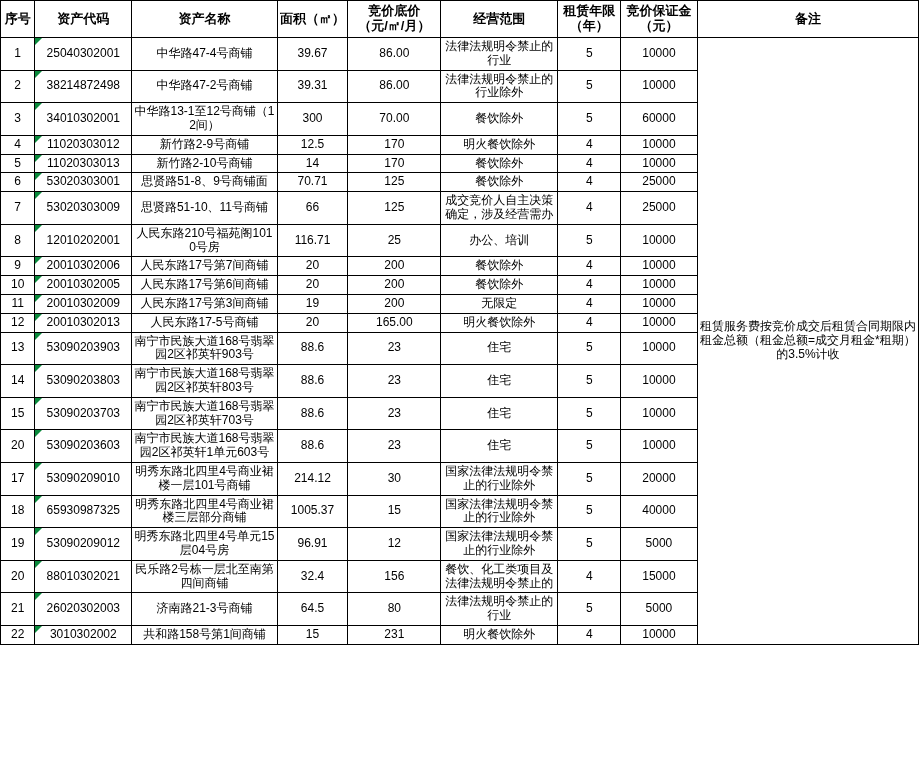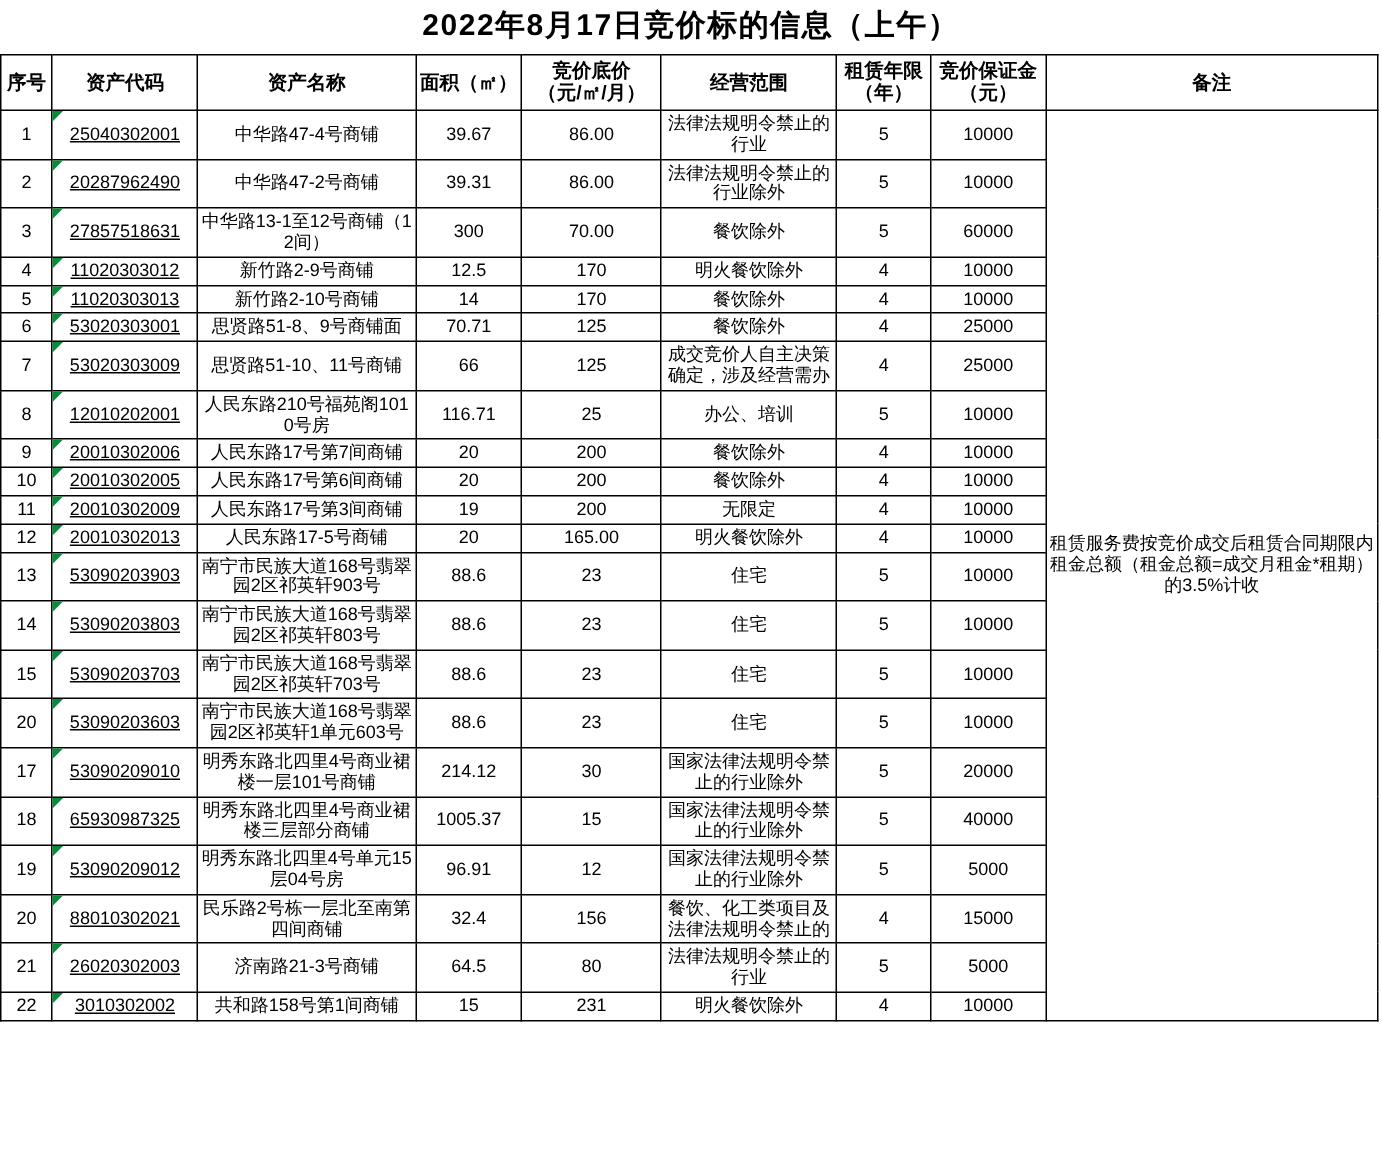--- a/index.html
+++ b/index.html
@@ -56,21 +56,20 @@
   .c-scope    { width: 116px; }
   .c-years    { width: 62px; }
   .c-deposit  { width: 76px; }
   .c-remark   { width: 219px; }
 
   td.name-cell, td.scope-cell {
     font-size: 12px;
   }
   td.code-cell {
     font-size: 11.5px;
-    text-decoration: underline;
   }
   .remark-cell {
     font-size: 12.5px;
     line-height: 1.5;
     text-align: center;
     padding: 4px 6px;
   }
   
   .corner-flag::before {
     content: "";
@@ -81,21 +80,20 @@
     height: 0;
     border-top: 7px solid #0a8a3c;
     border-right: 7px solid transparent;
   }
 </style>
 </head>
 <body>
 
 <div class="sheet">
 
-  <div class="title">2022年8月17日竞价标的信息（上午）</div>
 
   <table class="grid">
     <colgroup>
       <col class="c-seq">
       <col class="c-code">
       <col class="c-name">
       <col class="c-area">
       <col class="c-price">
       <col class="c-scope">
       <col class="c-years">
@@ -131,31 +129,31 @@
           <td class="name-cell">中华路47-4号商铺</td>
           <td>39.67</td>
           <td>86.00</td>
           <td class="scope-cell">法律法规明令禁止的行业</td>
           <td>5</td>
           <td>10000</td>
           <td class="remark-cell" rowspan="22">租赁服务费按竞价成交后租赁合同期限内租金总额（租金总额=成交月租金*租期）的3.5%计收</td>
         </tr>
         <tr>
           <td>2</td>
-          <td class="code-cell corner-flag">20287962490</td>
+          <td class="code-cell corner-flag">38214872498</td>
           <td class="name-cell">中华路47-2号商铺</td>
           <td>39.31</td>
           <td>86.00</td>
           <td class="scope-cell">法律法规明令禁止的行业除外</td>
           <td>5</td>
           <td>10000</td>
         </tr>
         <tr>
           <td>3</td>
-          <td class="code-cell corner-flag">27857518631</td>
+          <td class="code-cell corner-flag">34010302001</td>
           <td class="name-cell">中华路13-1至12号商铺（12间）</td>
           <td>300</td>
           <td>70.00</td>
           <td class="scope-cell">餐饮除外</td>
           <td>5</td>
           <td>60000</td>
         </tr>
         <tr>
           <td>4</td>
           <td class="code-cell corner-flag">11020303012</td>

